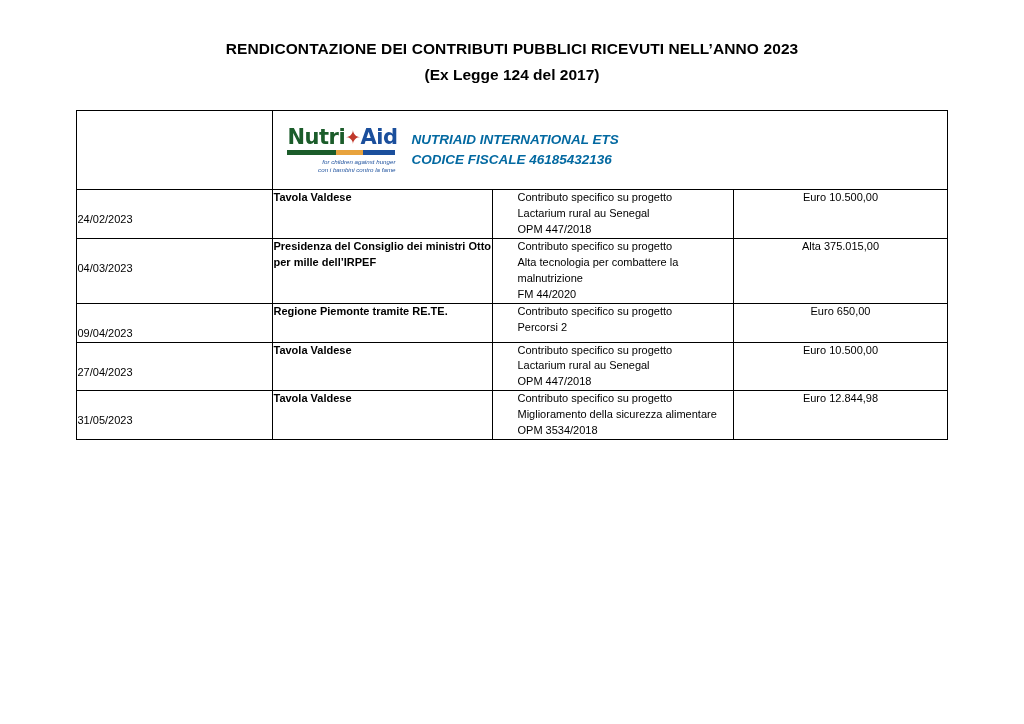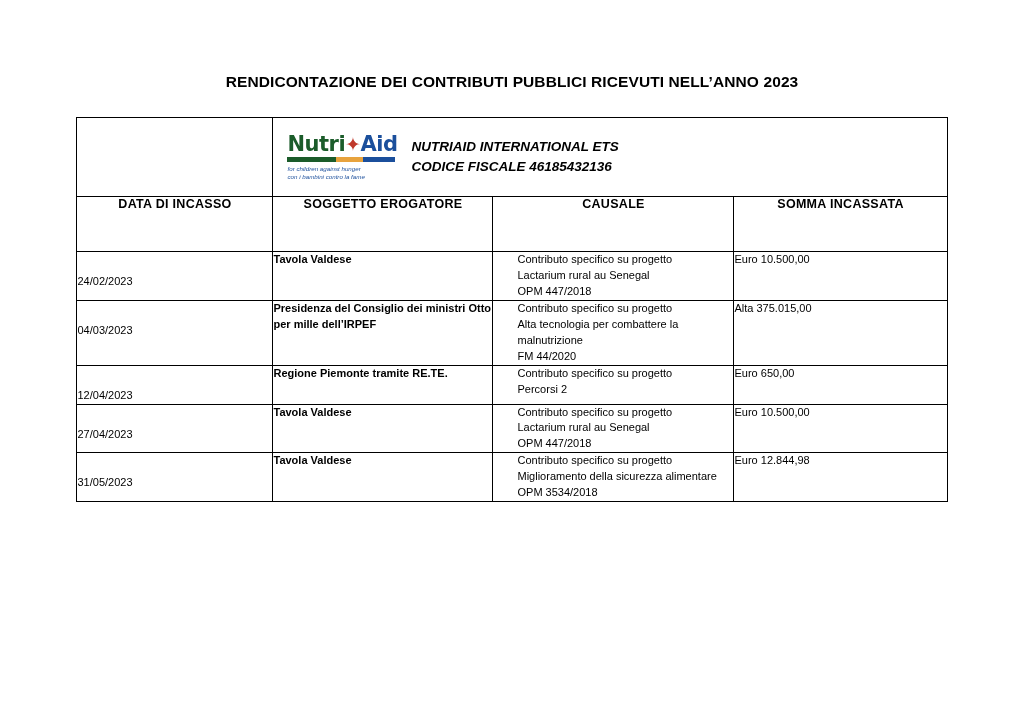--- a/index.html
+++ b/index.html
@@ -16,21 +16,21 @@
     overflow: hidden;
   }
   .page {
     width: 1024px;
     height: 724px;
     position: relative;
     box-sizing: border-box;
   }
   .title-block {
     text-align: center;
-    margin-top: 73px;
+    margin-top: 40px;
   }
   .title-line1 {
     font-size: 15.5px;
     font-weight: bold;
     letter-spacing: 0.1px;
   }
   .title-line2 {
     font-size: 15.5px;
     font-weight: bold;
     margin-top: 8px;
@@ -58,21 +58,21 @@
   .logo-wrap {
     display: flex;
     align-items: center;
     height: 78px;
     padding-left: 14px;
     box-sizing: border-box;
   }
   .logo-mark {
     width: 108px;
     flex: 0 0 108px;
-    text-align: left;
+    text-align: right;
     line-height: 1;
   }
   .logo-top {
     font-family: "DejaVu Sans", sans-serif;
     font-size: 21px;
     font-weight: bold;
     color: #1b5c2a;
     letter-spacing: -0.5px;
     white-space: nowrap;
   }
@@ -95,21 +95,21 @@
     font-style: italic;
     line-height: 1.25;
     white-space: nowrap;
   }
   .org-block {
     padding-left: 16px;
     font-style: italic;
     font-weight: bold;
     font-size: 13.5px;
     line-height: 1.45;
-    color: #000000;
+    color: #0369a1;
   }
   
   .col-head td {
     height: 54px;
     text-align: center;
     vertical-align: middle;
     font-weight: bold;
     font-size: 12.5px;
     letter-spacing: 0.3px;
   }
@@ -126,31 +126,32 @@
   }
   td.c-subject {
     width: 220px;
     font-weight: bold;
   }
   td.c-cause {
     width: 241px;
   }
   td.c-amount {
     width: 213px;
-    text-align: left;
+    text-align: center;
   }
   .cause-line { display: block; margin-left: 24px; }
 </style>
 </head>
 <body>
 
 <div class="page">
 
   <div class="title-block">
     <div class="title-line1">RENDICONTAZIONE DEI CONTRIBUTI PUBBLICI RICEVUTI NELL’ANNO 2023</div>
+    <div class="title-line2">(Ex Legge 124 del 2017)</div>
   </div>
 
   <table class="report">
     <colgroup>
       <col style="width:196px">
       <col style="width:220px">
       <col style="width:241px">
       <col style="width:213px">
     </colgroup>
     <tbody>
@@ -167,26 +168,20 @@
               <div class="logo-sub">con i bambini contro la fame</div>
             </div>
             <div class="org-block">
               <div>NUTRIAID INTERNATIONAL ETS</div>
               <div>CODICE FISCALE 46185432136</div>
             </div>
           </div>
         </td>
       </tr>
 
-      <tr class="col-head">
-        <td>DATA DI INCASSO</td>
-        <td>SOGGETTO EROGATORE</td>
-        <td>CAUSALE</td>
-        <td>SOMMA INCASSATA</td>
-      </tr>
 
       <tr class="data-row">
         <td class="c-date">24/02/2023</td>
         <td class="c-subject">Tavola Valdese</td>
         <td class="c-cause">
           <span class="cause-line">Contributo specifico su progetto</span>
           <span class="cause-line">Lactarium rural au Senegal</span>
           <span class="cause-line">OPM 447/2018</span>
         </td>
         <td class="c-amount">Euro 10.500,00</td>
@@ -197,21 +192,21 @@
         <td class="c-subject">Presidenza del Consiglio dei ministri Otto per mille dell’IRPEF</td>
         <td class="c-cause">
           <span class="cause-line">Contributo specifico su progetto</span>
           <span class="cause-line">Alta tecnologia per combattere la malnutrizione</span>
           <span class="cause-line">FM 44/2020</span>
         </td>
         <td class="c-amount">Alta 375.015,00</td>
       </tr>
 
       <tr class="data-row">
-        <td class="c-date">12/04/2023</td>
+        <td class="c-date">09/04/2023</td>
         <td class="c-subject">Regione Piemonte tramite RE.TE.</td>
         <td class="c-cause">
           <span class="cause-line">Contributo specifico su progetto</span>
           <span class="cause-line">Percorsi 2</span>
         </td>
         <td class="c-amount">Euro 650,00</td>
       </tr>
 
       <tr class="data-row">
         <td class="c-date">27/04/2023</td>

